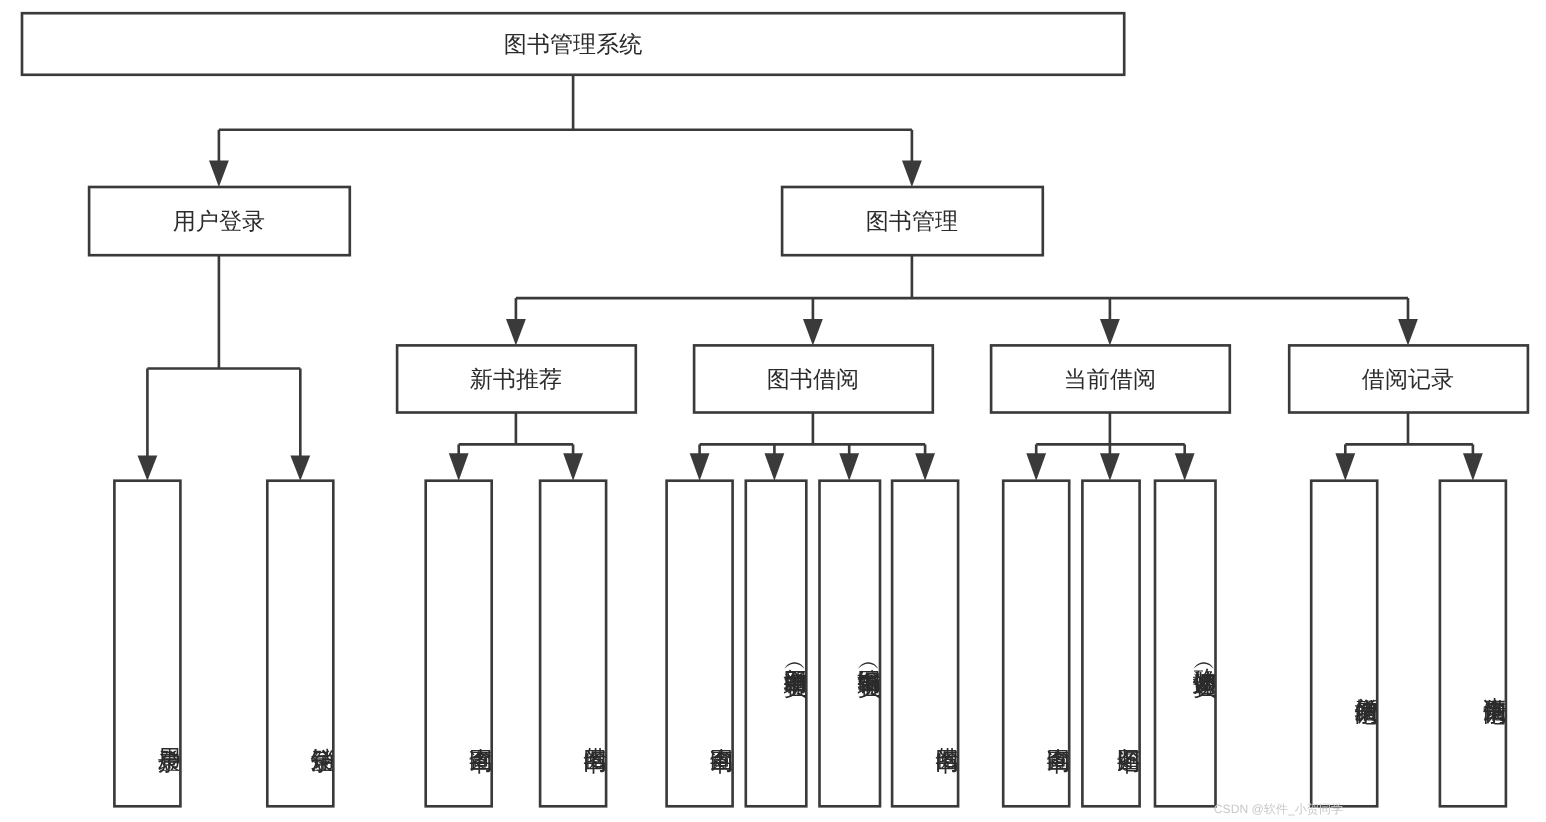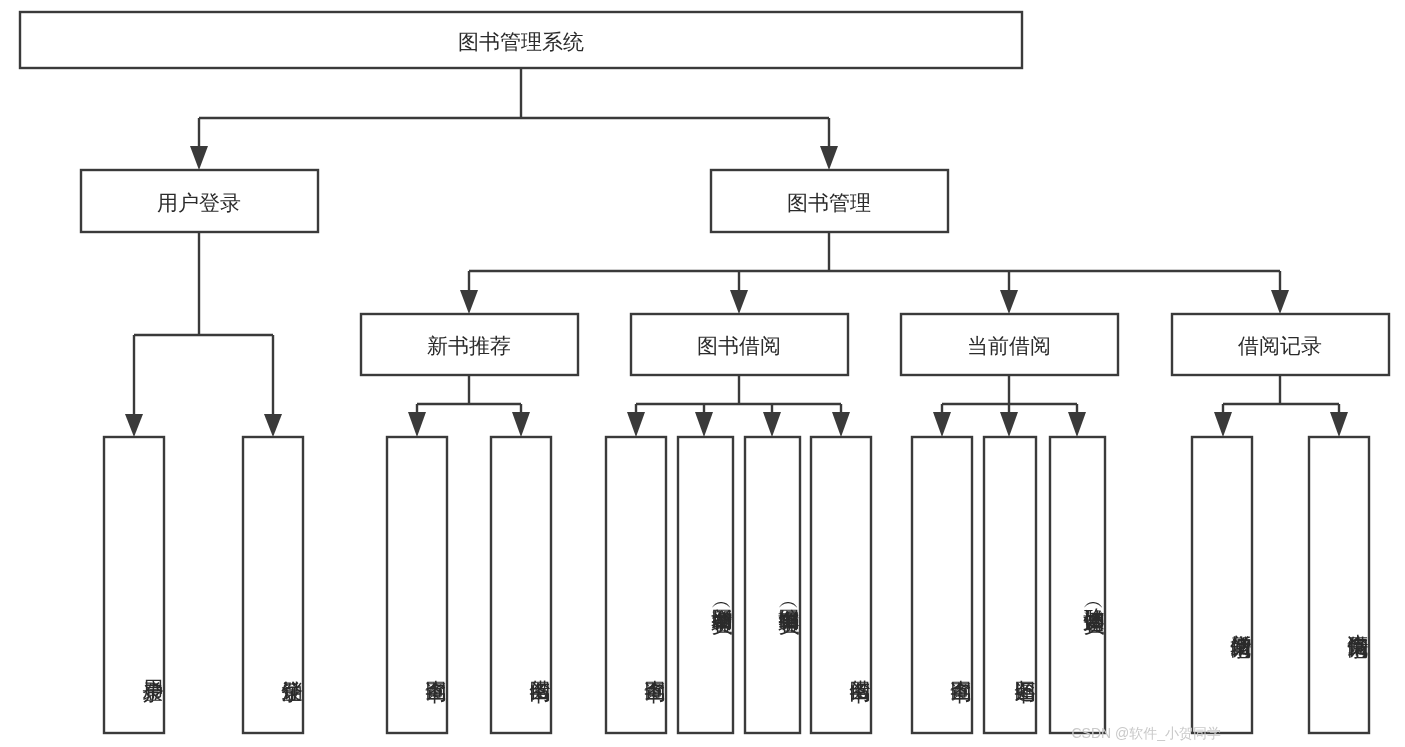--- a/index.html
+++ b/index.html
@@ -60,21 +60,21 @@
     display: flex;
     align-items: flex-start;
     justify-content: center;
     pointer-events: none;
   }
   .watermark {
     position: absolute;
     right: 8px;
     bottom: 4px;
     font-family: "Liberation Sans", sans-serif;
-    font-size: 14px;
+    font-size: 11px;
     color: #c9c9c9;
     white-space: nowrap;
   }
 </style>
 </head>
 <body>
 
 <div id="diagram-root">
 
   <svg id="flow" viewBox="0 0 1405 747">

